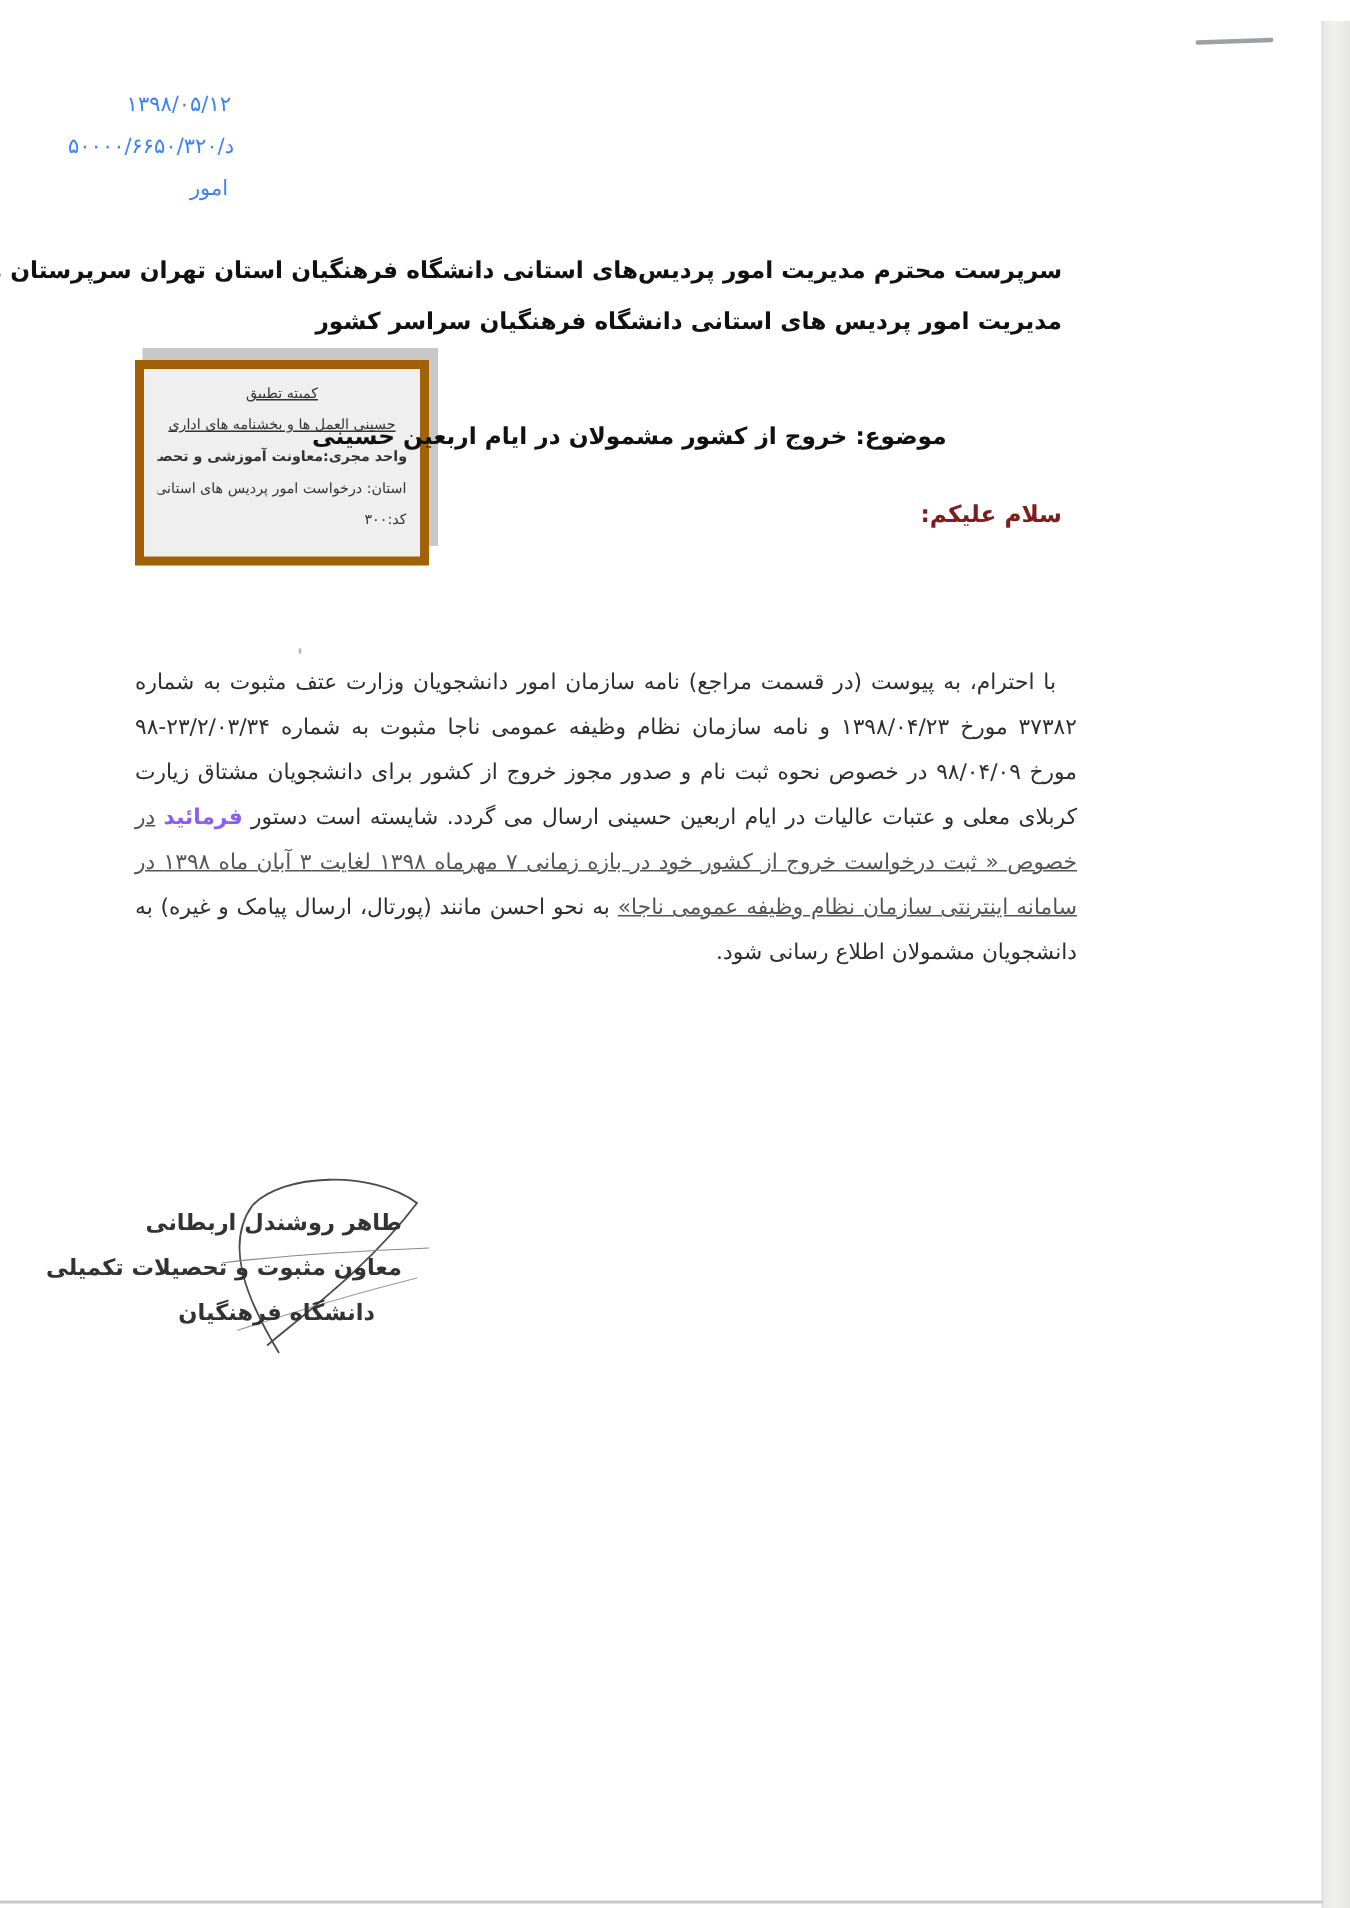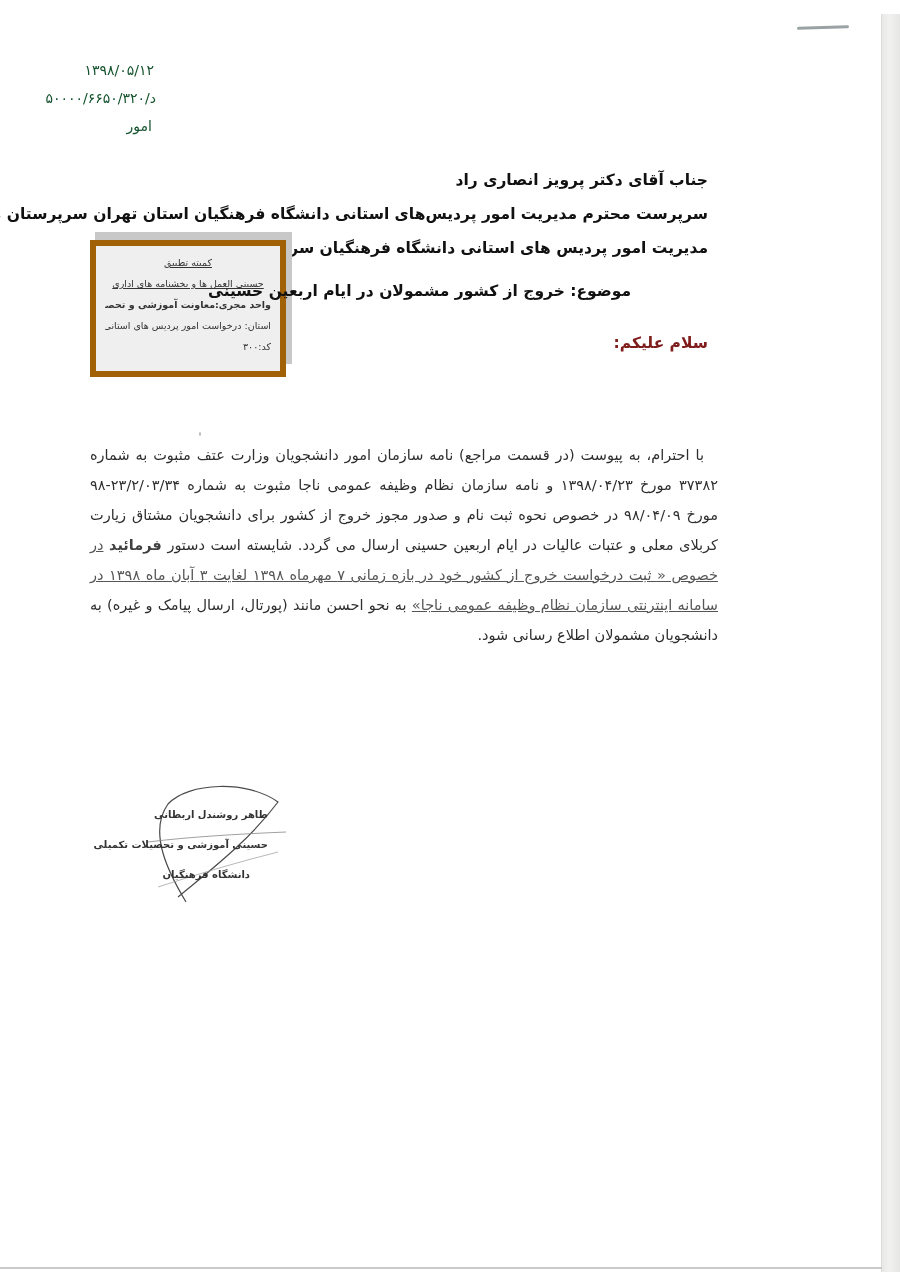--- a/index.html
+++ b/index.html
@@ -16,21 +16,21 @@
   }
   .top-mark {
     position:absolute; top:26px; left:797px; width:52px; height:3px;
     background:#9aa2a4; border-radius:2px; transform:rotate(-2deg);
   }
   .bottom-line {
     position:absolute; bottom:3px; left:0; width:882px; height:2px; background:#c9c9c9;
   }
   .meta {
     position:absolute; left:20px; top:56px; width:136px;
-    direction:rtl; text-align:right; font-size:14px; color:#14532d; line-height:28px;
+    direction:rtl; text-align:right; font-size:14px; color:#3b82f6; line-height:28px;
   }
   .meta div { white-space:nowrap; }
   .addressee {
     position:absolute; right:192px; top:163px; width:600px;
     direction:rtl; text-align:right;
     font-weight:bold; font-size:15.5px; color:#111; line-height:34px;
   }
   .addressee div { white-space:nowrap; }
   .addressee .l2 { margin-right:0; }
   .stamp-shadow {
@@ -53,24 +53,24 @@
     position:absolute; right:192px; top:334px; width:300px;
     direction:rtl; text-align:right; font-weight:bold; font-size:15.5px; color:#7f1d1d;
   }
   .body-text {
     position:absolute; left:90px; top:440px; width:628px;
     direction:rtl; text-align:justify; text-align-last:right;
     font-family:"DejaVu Sans", sans-serif; font-size:14.5px; color:#2e2e2e; line-height:30px;
   }
   .body-text .indent { display:inline-block; width:14px; }
   .body-text .ul { text-decoration:underline; color:#555; }
-  .body-text .bold { font-weight:bold; color:#404040; }
+  .body-text .bold { font-weight:bold; color:#8b5cf6; }
   .signature {
     position:absolute; left:118px; top:800px; width:150px;
-    direction:rtl; text-align:right; font-size:10px; color:#333; line-height:30px; font-weight:bold;
+    direction:rtl; text-align:right; font-size:15px; color:#333; line-height:30px; font-weight:bold;
   }
   .signature div { white-space:nowrap; }
   .sig-scribble { position:absolute; left:128px; top:782px; width:160px; height:130px; }
   .watermark {
     position:absolute; left:0; top:1244px; width:96px; height:18px; background:#701a75;
     font-family:"DejaVu Serif", serif; font-style:italic; font-weight:bold; font-size:11px;
     line-height:18px; padding-left:4px; box-sizing:border-box; white-space:nowrap;margin-top:36px;
   }
   .watermark .w1 { color:#ffffff; }
   .watermark .w2 { color:#f0a020; }
@@ -83,21 +83,20 @@
 <div class="top-mark"></div>
 <div class="bottom-line"></div>
 
 <div class="meta">
   <div style="padding-right:2px;">۱۳۹۸/۰۵/۱۲</div>
   <div>د/۵۰۰۰۰/۶۶۵۰/۳۲۰</div>
   <div style="padding-right:4px;">امور</div>
 </div>
 
 <div class="addressee">
-  <div>جناب آقای دکتر پرویز انصاری راد</div>
   <div class="l2">سرپرست محترم مدیریت امور پردیس‌های استانی دانشگاه فرهنگیان استان تهران سرپرستان محترم</div>
   <div>مدیریت امور پردیس های استانی دانشگاه فرهنگیان سراسر کشور</div>
 </div>
 
 <div class="stamp-shadow"></div>
 <div class="stamp">
   <div class="center">کمیته تطبیق</div>
   <div class="center">حسینی العمل ها و بخشنامه های اداری</div>
   <div class="bold">واحد مجری:معاونت آموزشی و تحصیلات تکمیلی</div>
   <div>استان: درخواست امور پردیس های استانی</div>
@@ -111,17 +110,17 @@
 
 <div class="body-text"><span class="indent"></span><span>با احترام، به پیوست (در قسمت مراجع) نامه سازمان امور دانشجویان وزارت عتف مثبوت به شماره ۳۷۳۸۲ مورخ ۱۳۹۸/۰۴/۲۳ و نامه سازمان نظام وظیفه عمومی ناجا مثبوت به شماره ۲۳/۲/۰۳/۳۴-۹۸ مورخ ۹۸/۰۴/۰۹ در خصوص نحوه ثبت نام و صدور مجوز خروج از کشور برای دانشجویان مشتاق زیارت کربلای معلی و عتبات عالیات در ایام اربعین حسینی ارسال می گردد. شایسته است دستور</span> <span class="bold">فرمائید</span> <span class="ul">در خصوص « ثبت درخواست خروج از کشور خود در بازه زمانی ۷ مهرماه ۱۳۹۸ لغایت ۳ آبان ماه ۱۳۹۸ در سامانه اینترنتی سازمان نظام وظیفه عمومی ناجا»</span> <span>به نحو احسن مانند (پورتال، ارسال پیامک و غیره) به دانشجویان مشمولان اطلاع رسانی شود.</span></div>
 
 <svg class="sig-scribble" viewBox="0 0 160 130">
   <path d="M58 120 C 40 90, 20 50, 40 22 C 60 0, 120 -2, 150 20 C 120 60, 80 90, 50 115" fill="none" stroke="#4a4a4a" stroke-width="1.2"></path>
   <path d="M20 60 C 60 55, 110 52, 158 50" fill="none" stroke="#888" stroke-width="0.8"></path>
   <path d="M30 105 C 70 92, 110 80, 150 70" fill="none" stroke="#999" stroke-width="0.7"></path>
 </svg>
 <div class="signature">
   <div>طاهر روشندل اربطانی</div>
-  <div>حسینی آموزشی و تحصیلات تکمیلی</div>
+  <div>معاون مثبوت و تحصیلات تکمیلی</div>
   <div style="padding-right:18px;">دانشگاه فرهنگیان</div>
 </div>
 
 <div class="watermark"><span class="w1">makt</span><span class="w2">.cfu.ac.ir</span></div>
 
 </body></html>

